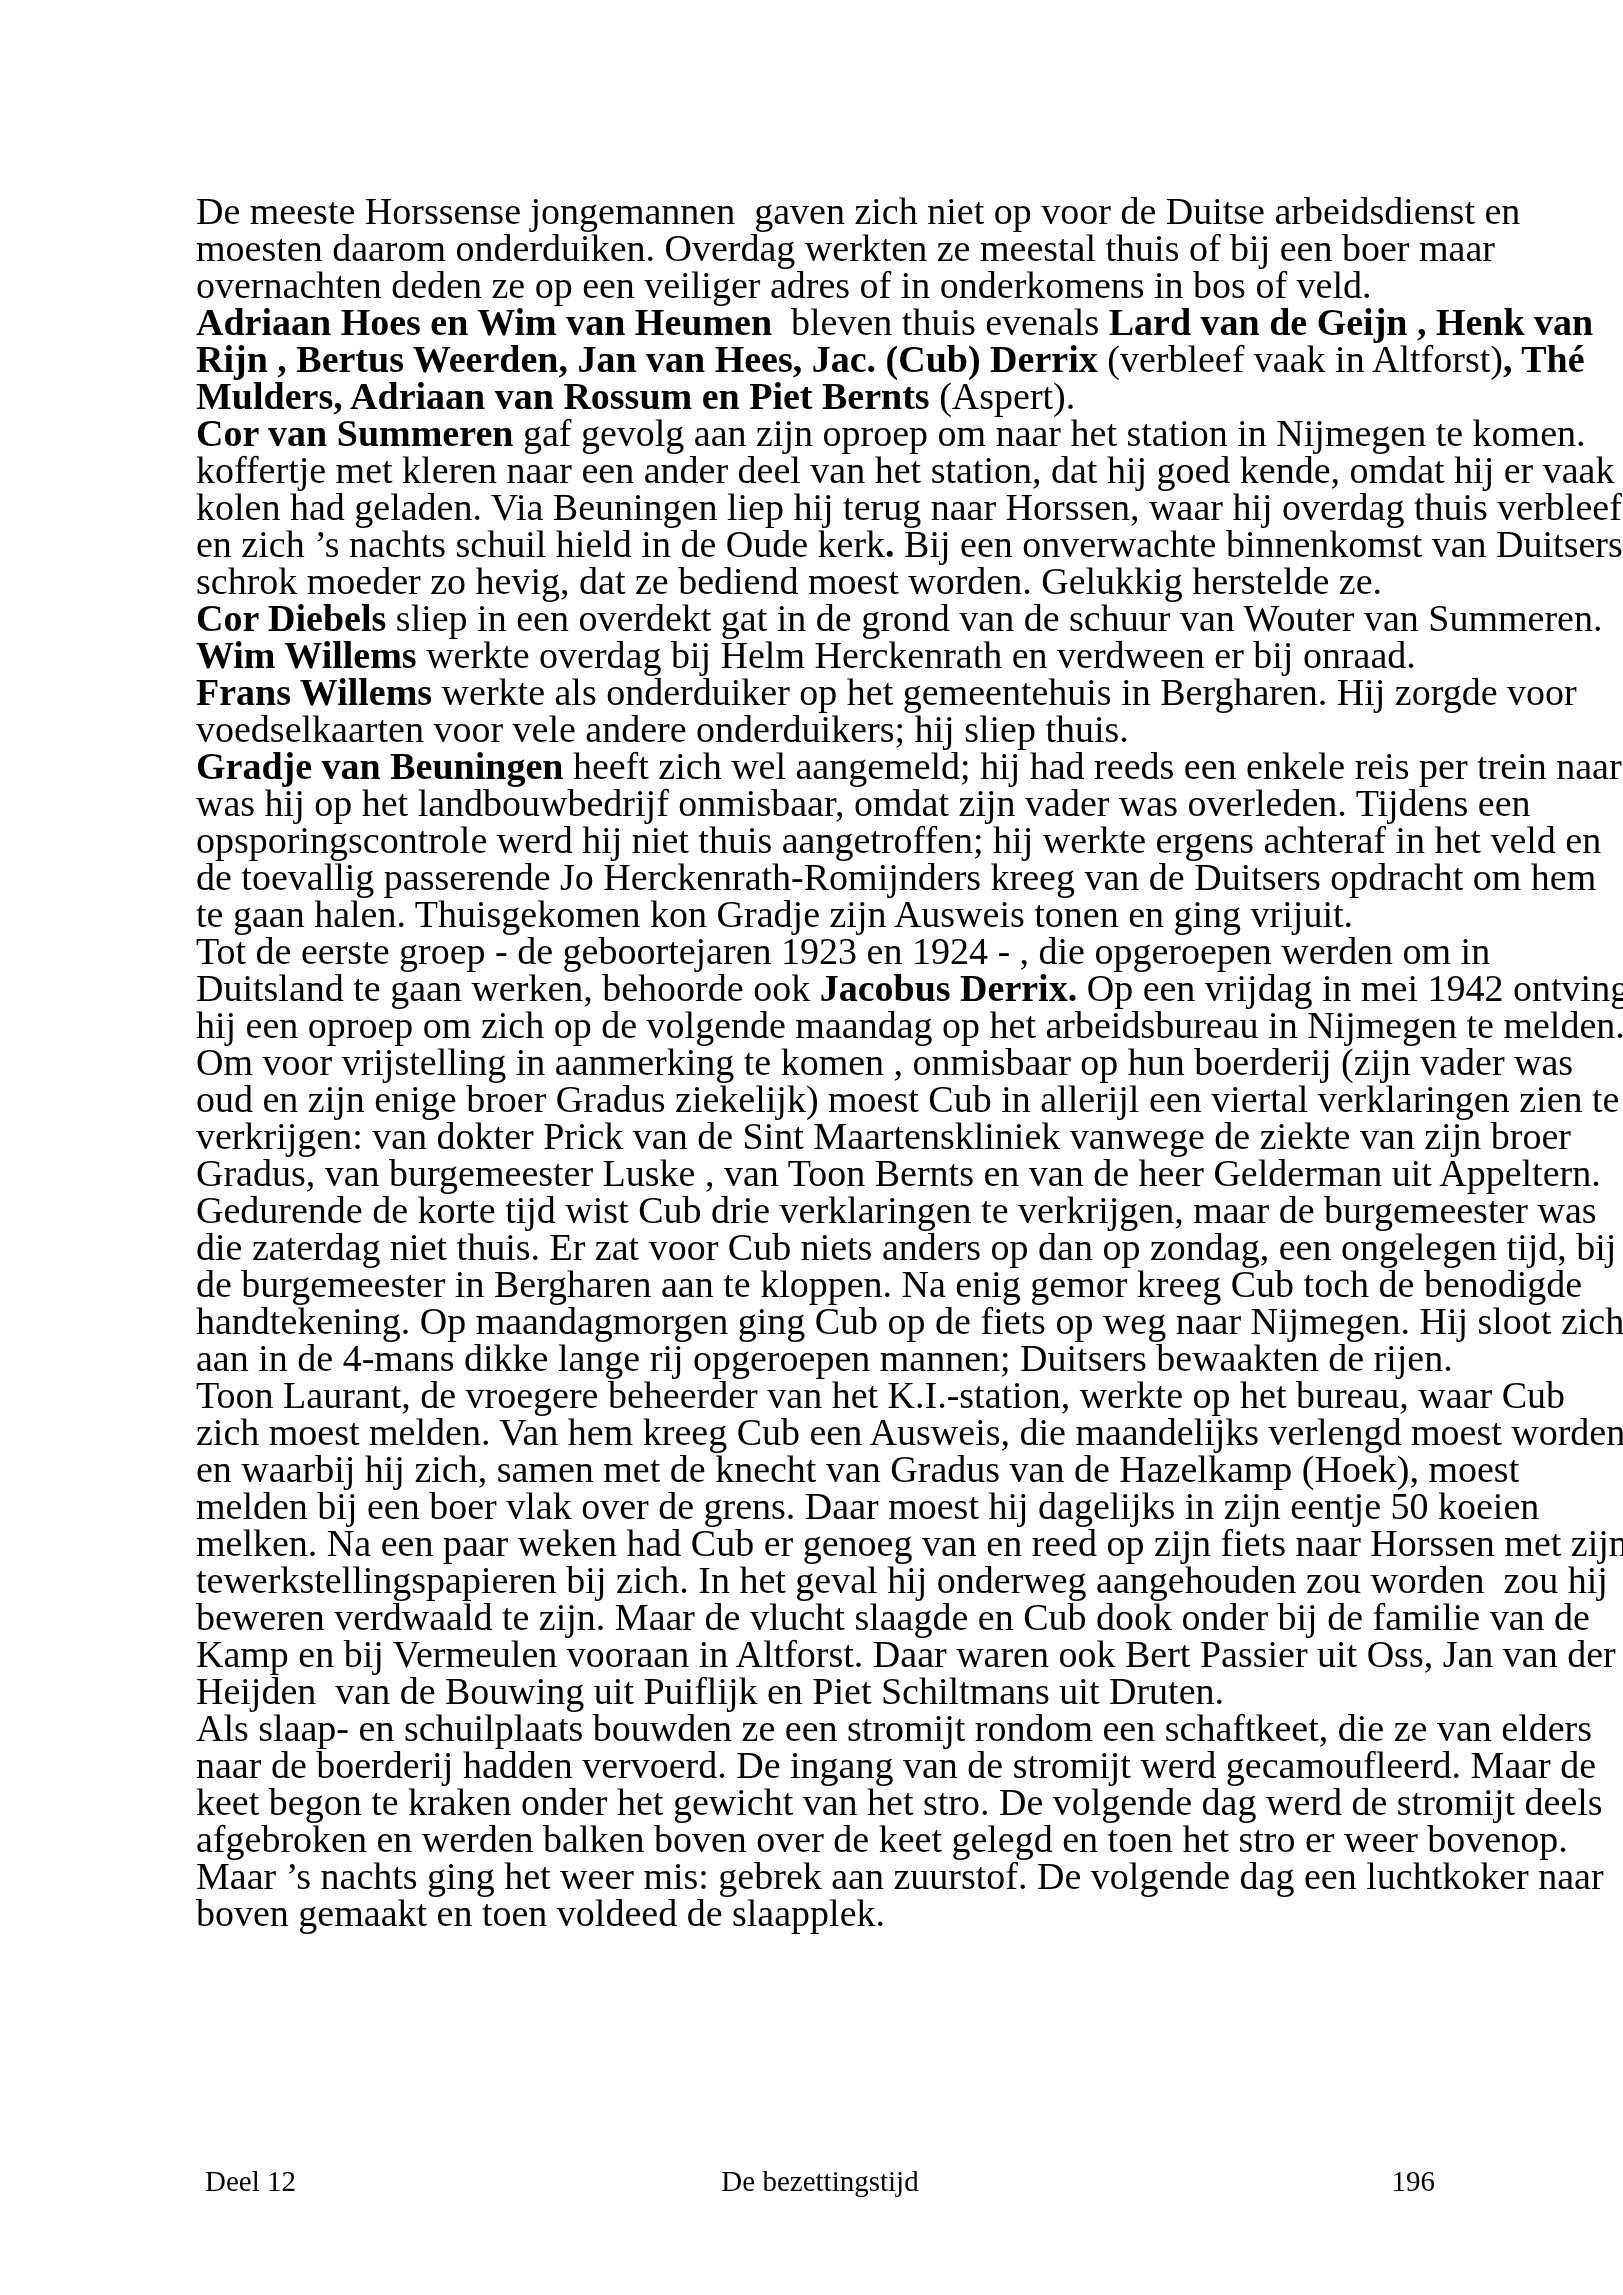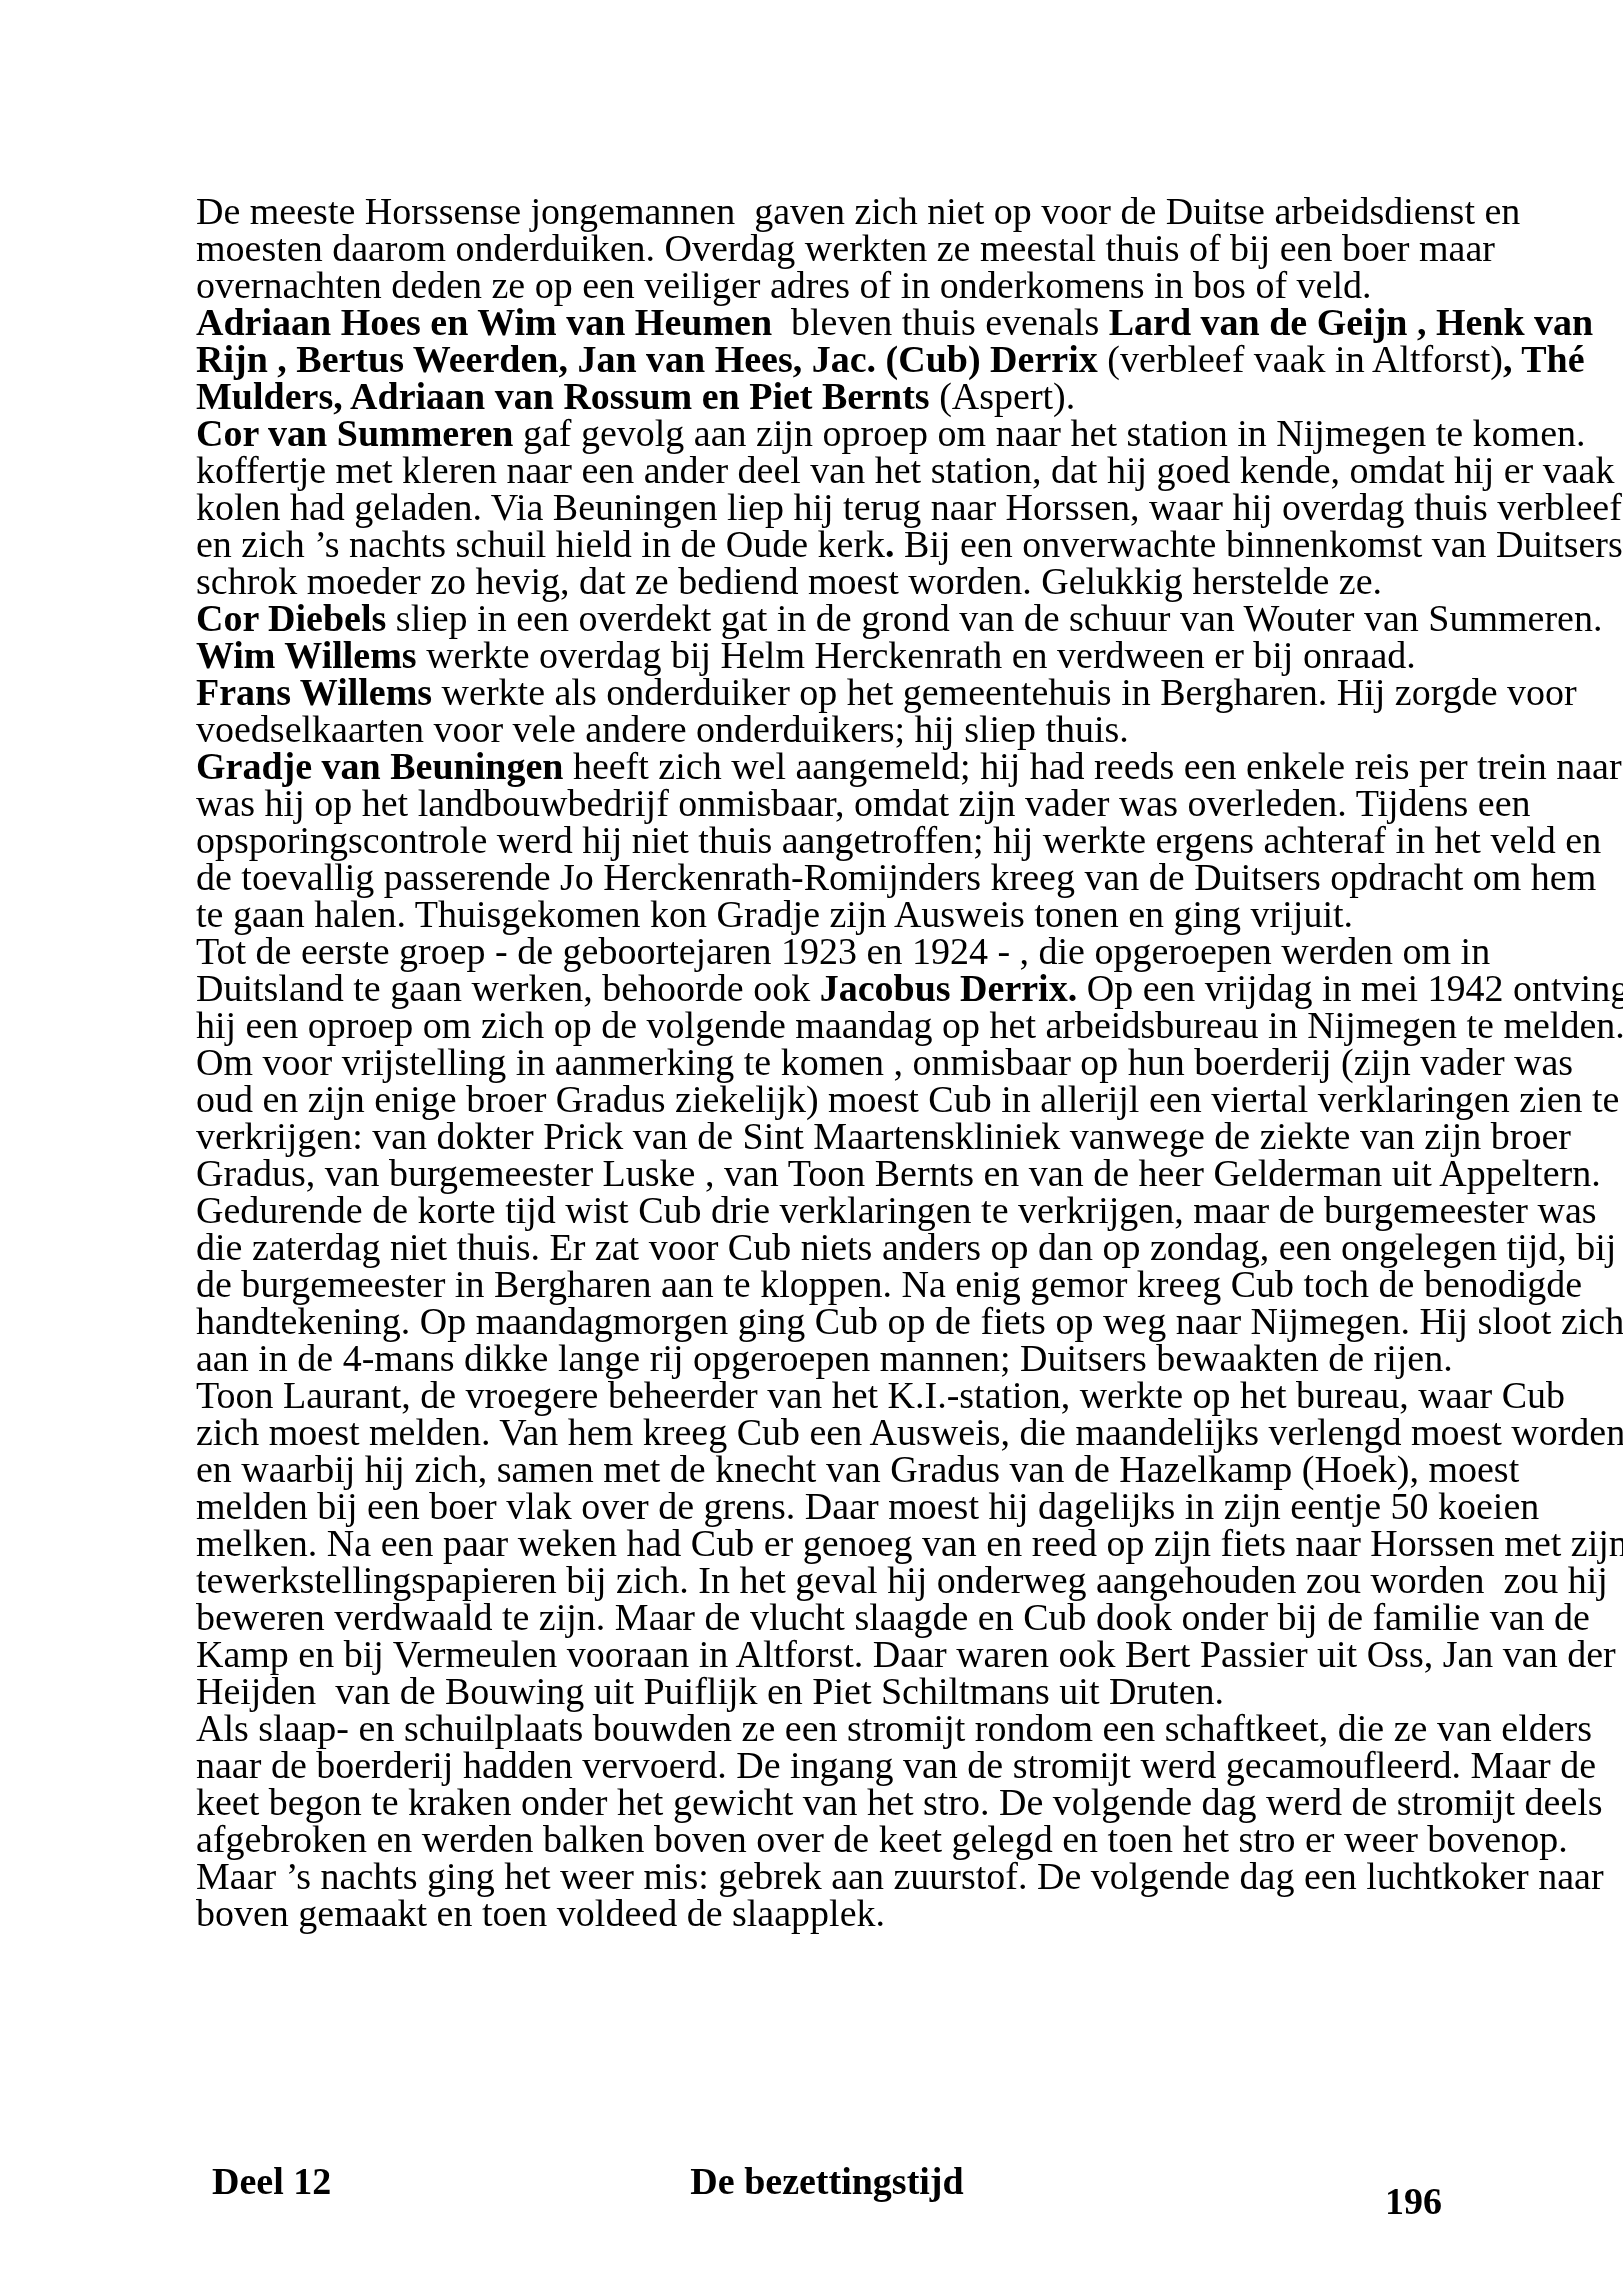--- a/index.html
+++ b/index.html
@@ -26,41 +26,40 @@
     line-height: 37px;
   }
   .line {
     white-space: pre;   
   }
   .bold {
     font-weight: bold;
   }
   .page-footer {
     position: absolute;
-    left: 212px;
+    left: 205px;
     top: 2163px;
     width: 1230px;
     height: 37px;
-    font-size: 38px;
+    font-size: 29px;
     line-height: 37px;
-    font-weight: bold;
+    font-weight: normal;
   }
   .footer-left {
     position: absolute;
     left: 0;
   }
   .footer-center {
     position: absolute;
     left: 50%;
     transform: translateX(-50%);
   }
   .footer-right {
     position: absolute;
     right: 0;
-    margin-top: 20px;
   }
 </style>
 </head>
 <body>
 
 <div class="page">
 
   <main class="text-block">
       <div class="line"><span>De meeste Horssense jongemannen  gaven zich niet op voor de Duitse arbeidsdienst en</span></div>
       <div class="line"><span>moesten daarom onderduiken. Overdag werkten ze meestal thuis of bij een boer maar</span></div>

